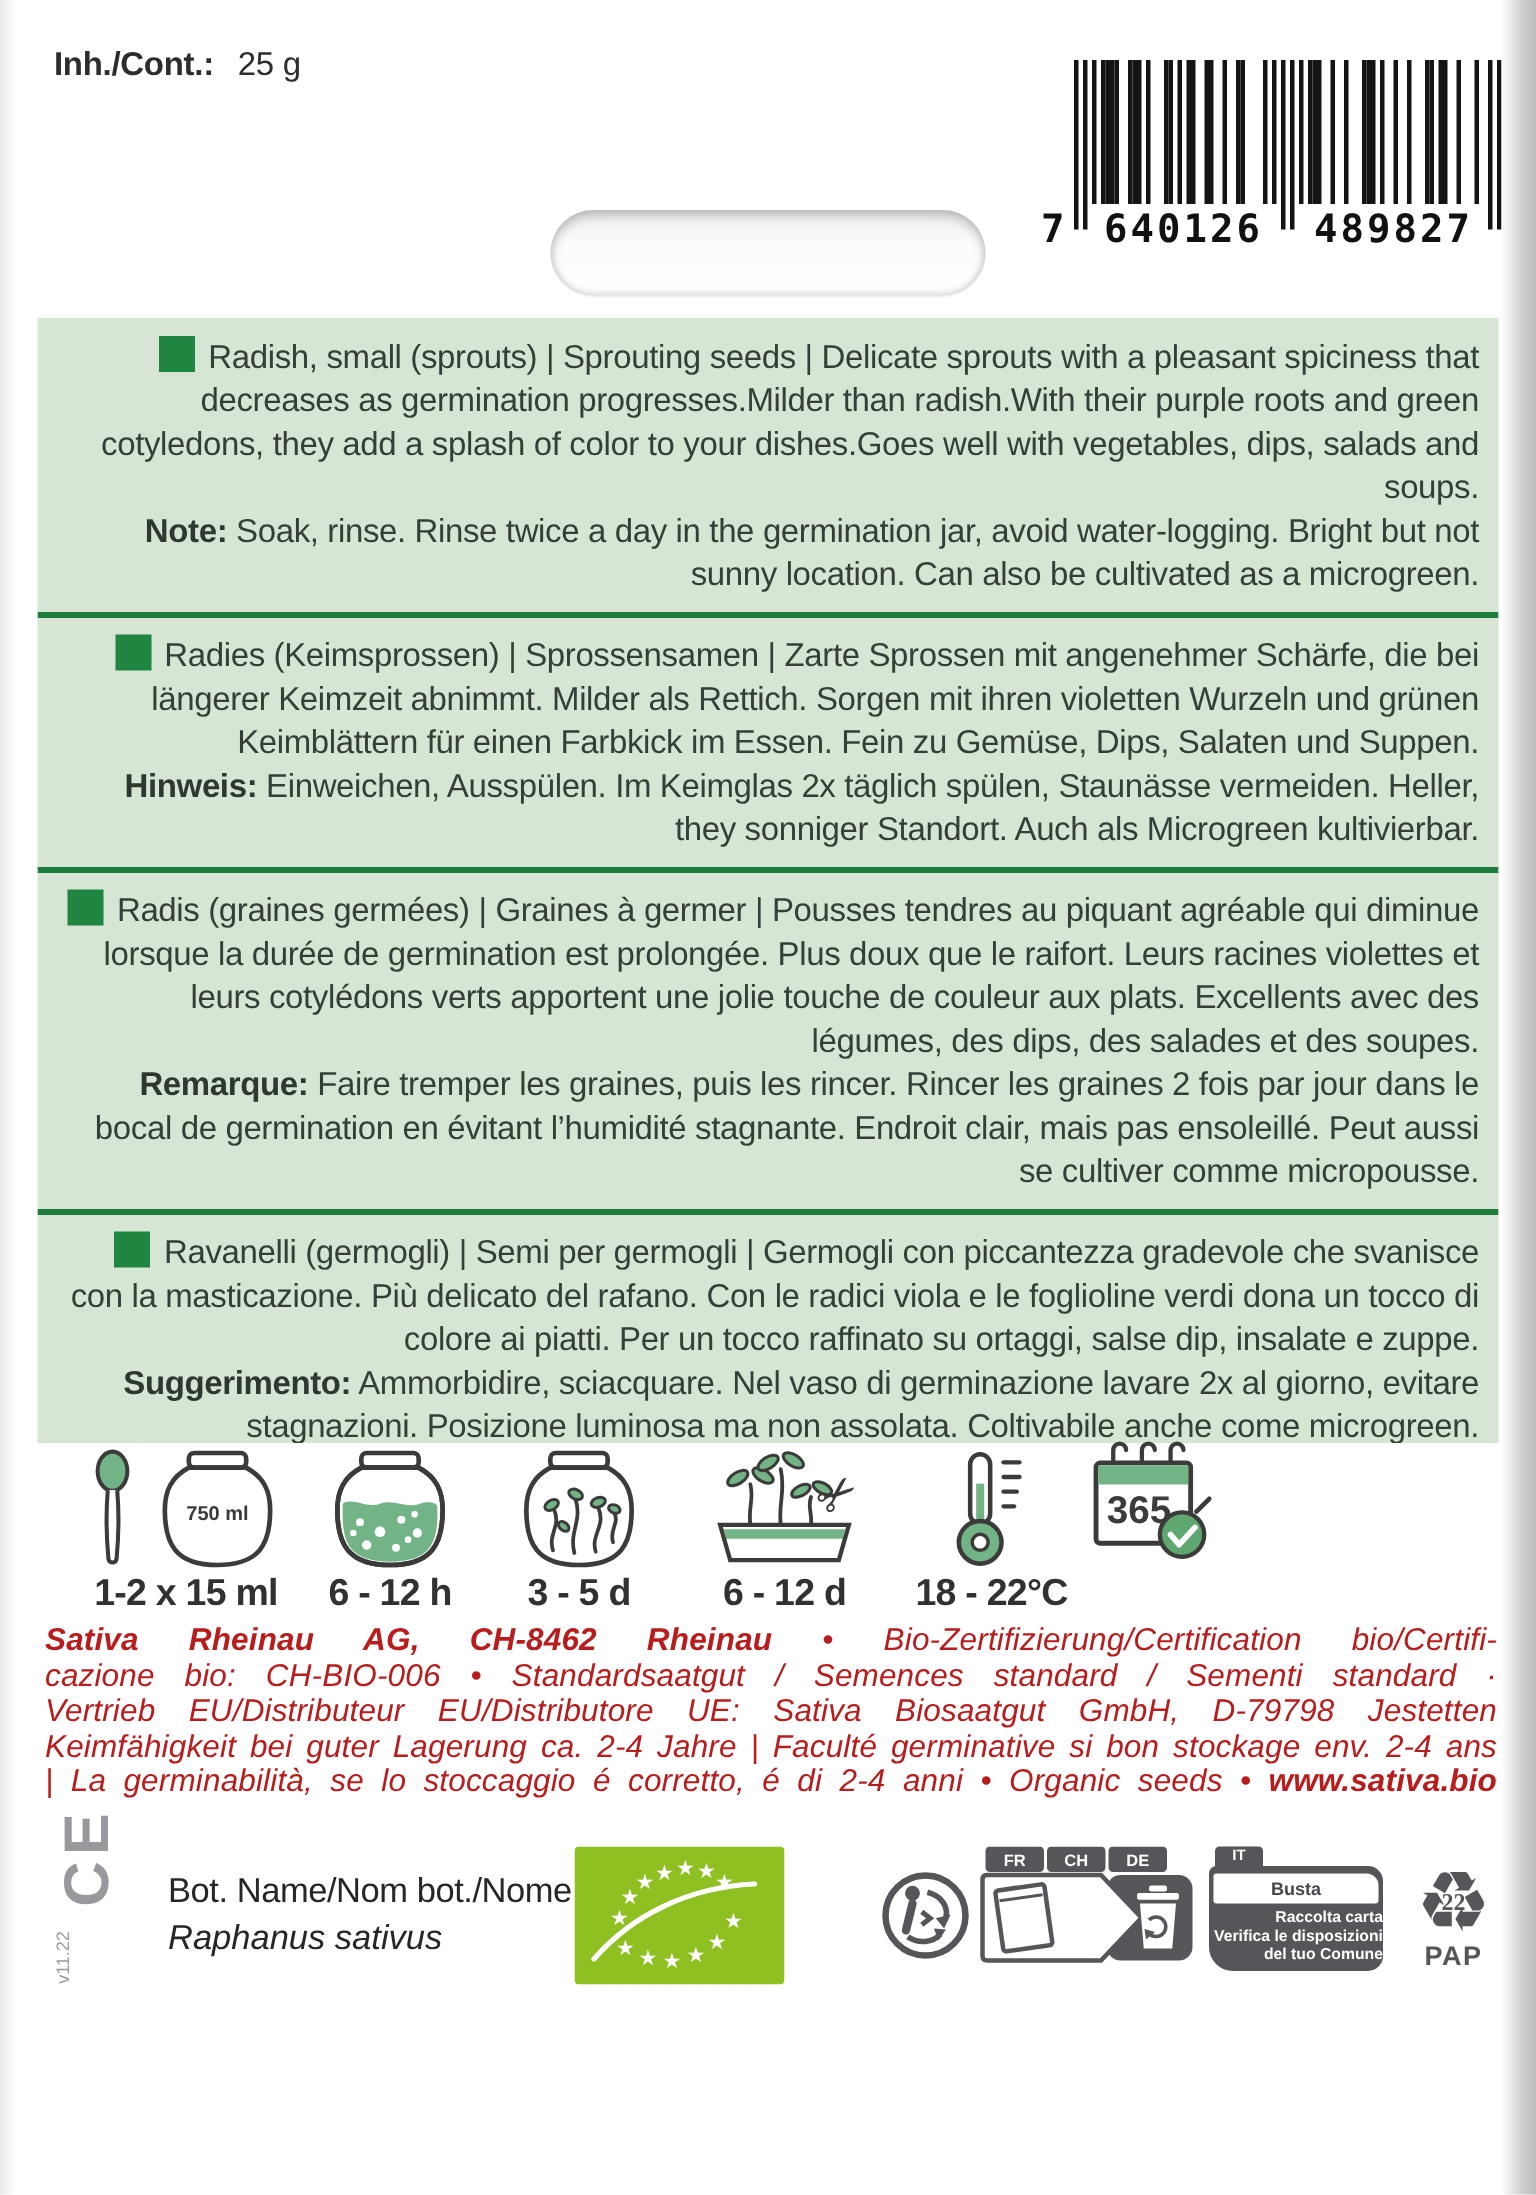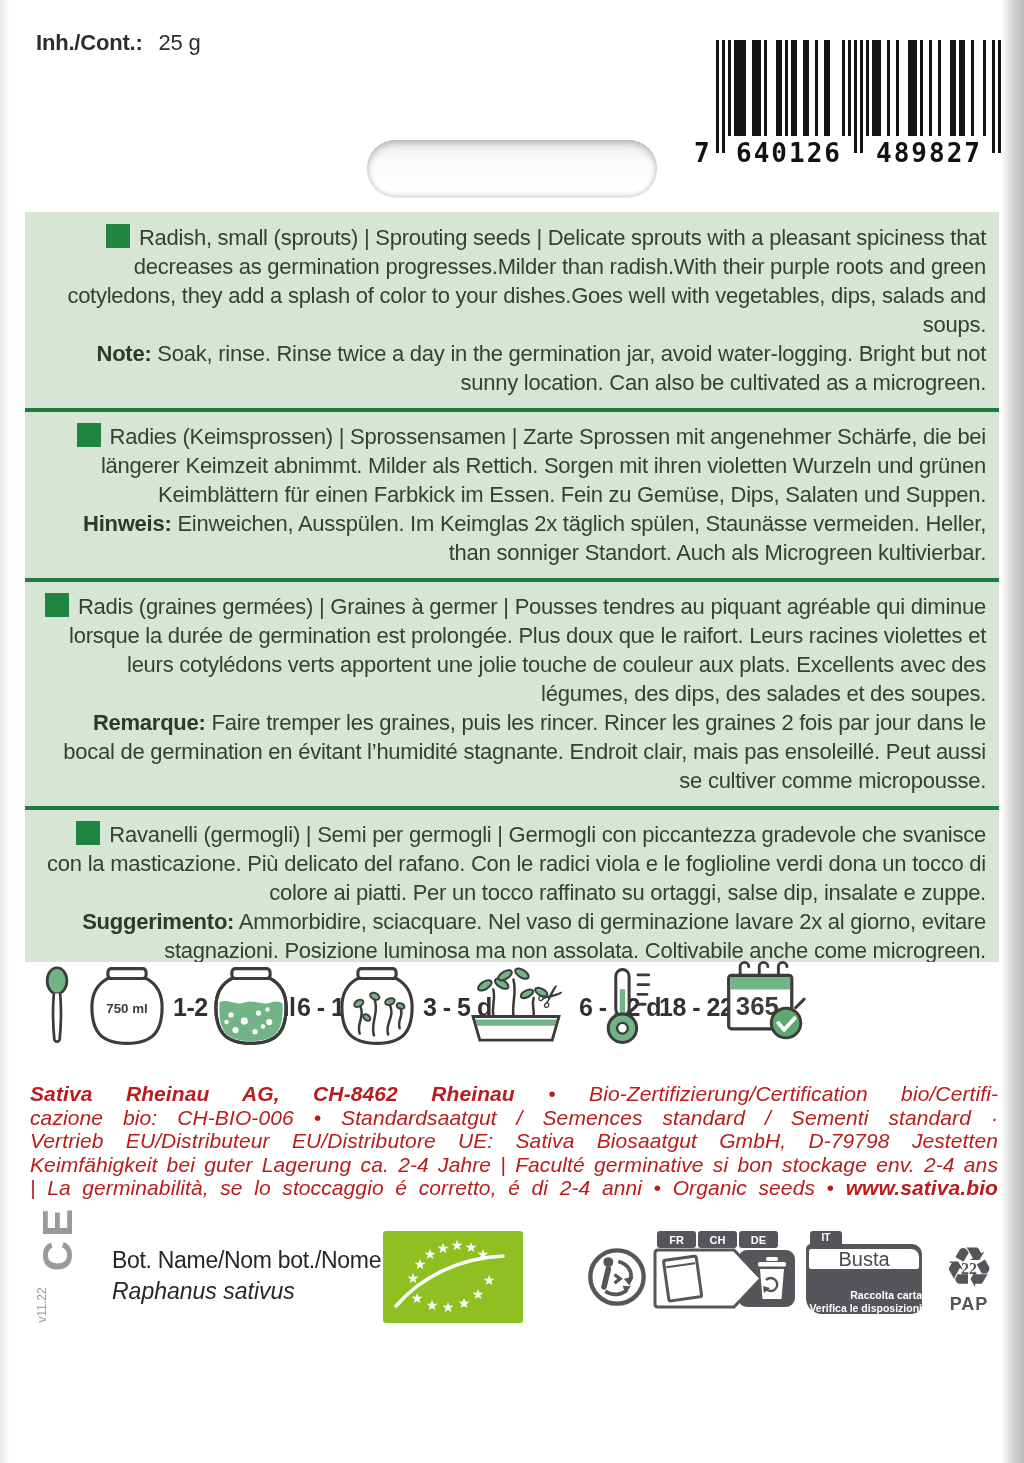--- a/index.html
+++ b/index.html
@@ -38,21 +38,21 @@
   .panel{left:25px;top:212px;width:974px;height:750px;background:#d7e5d4;
     box-sizing:border-box;padding:11px 13px 0 13px;overflow:hidden;}
   .panel .sep{height:4px;background:#1e7c3c;margin:11px -13px 10px -13px;}
   .sec{font-size:22px;line-height:29px;letter-spacing:-0.25px;color:#353f37;text-align:right;}
   .sec .bullet{display:inline-block;width:24px;height:24px;background:#1f8540;
     margin-right:9px;vertical-align:-3px;}
   .sec b{color:#2e3830;}
 
   
   .icons{left:25px;top:966px;width:974px;height:112px;}
-  .icong{position:absolute;display:flex;flex-direction:row;align-items:center;}
+  .icong{position:absolute;display:flex;flex-direction:column;align-items:center;}
   .icong .art{height:80px;display:flex;align-items:flex-end;gap:6px;}
   .icong .lbl{font-size:25px;font-weight:700;color:#313131;letter-spacing:-0.5px;margin-top:2px;white-space:nowrap;}
   .g1{left:14px;width:170px;} .g2{left:180px;width:110px;} .g3{left:306px;width:110px;}
   .g4{left:428px;width:140px;} .g5{left:576px;width:120px;} .g6{left:696px;width:92px;}
 
   
   .company{left:30px;top:1082px;width:968px;font-size:21px;line-height:23.5px;color:#b91c1c;font-style:italic;}
   .company .line{text-align:justify;text-align-last:justify;letter-spacing:0.1px;}
   .company b{font-weight:700;}
 
@@ -67,21 +67,21 @@
   .eulogo{left:383px;top:1231px;width:140px;height:92px;}
   .triman{left:586px;top:1246px;width:62px;height:62px;}
   .frchde{left:652px;top:1231px;width:145px;height:78px;}
   .frchde text{font-size:11px;font-weight:700;fill:#fff;text-anchor:middle;font-family:"Liberation Sans",sans-serif;}
 
   .busta{left:806px;top:1231px;width:116px;height:84px;padding-left:25px;}
   .busta-tab{position:absolute;left:4px;top:0;width:32px;height:14px;background:#54565a;
     color:#fff;font-size:10px;font-weight:700;text-align:center;line-height:14px;border-radius:3px 3px 0 0;}
   .busta-body{position:absolute;left:0;top:13px;width:116px;height:70px;background:#54565a;
     border-radius:5px 10px 10px 16px;}
-  .busta-band{margin:5px 3px 20px 3px;background:#fff;color:#46484c;font-size:20px;font-weight:400;
+  .busta-band{margin:5px 3px 3px 3px;background:#fff;color:#46484c;font-size:12px;font-weight:700;
     text-align:center;line-height:20px;border-radius:2px 8px 2px 2px;}
   .busta-line{color:#fff;font-size:10.5px;font-weight:700;line-height:12.5px;text-align:right;}
 
   .pap{left:938px;top:1240px;width:62px;text-align:center;color:#54565a;}
   .pap .tri{font-size:56px;line-height:56px;}
   .pap .num{position:absolute;left:0;top:20px;width:62px;text-align:center;
     font-size:16px;font-weight:700;font-family:Liberation Serif, serif;}
   .pap .lbl{font-size:18px;font-weight:700;letter-spacing:1px;margin-top:-2px;}
 </style>
 </head>
@@ -150,21 +150,21 @@
 <div class="abs hanghole"></div>
 
 <div class="abs panel">
   <div class="sec">
     <div><span class="bullet"></span><span>Radish, small (sprouts) | Sprouting seeds | Delicate sprouts with a pleasant spiciness that decreases as germination progresses.Milder than radish.With their purple roots and green cotyledons, they add a splash of color to your dishes.Goes well with vegetables, dips, salads and soups.</span></div>
     <div><b>Note:</b><span> Soak, rinse. Rinse twice a day in the germination jar, avoid water-logging. Bright but not sunny location. Can also be cultivated as a microgreen.</span></div>
   </div>
   <div class="sep"></div>
   <div class="sec">
     <div><span class="bullet"></span><span>Radies (Keimsprossen) | Sprossensamen | Zarte Sprossen mit angenehmer Schärfe, die bei längerer Keimzeit abnimmt. Milder als Rettich. Sorgen mit ihren violetten Wurzeln und grünen Keimblättern für einen Farbkick im Essen. Fein zu Gemüse, Dips, Salaten und Suppen.</span></div>
-    <div><b>Hinweis:</b><span> Einweichen, Ausspülen. Im Keimglas 2x täglich spülen, Staunässe vermeiden. Heller, than sonniger Standort. Auch als Microgreen kultivierbar.</span></div>
+    <div><b>Hinweis:</b><span> Einweichen, Ausspülen. Im Keimglas 2x täglich spülen, Staunässe vermeiden. Heller, they sonniger Standort. Auch als Microgreen kultivierbar.</span></div>
   </div>
   <div class="sep"></div>
   <div class="sec">
     <div><span class="bullet"></span><span>Radis (graines germées) | Graines à germer | Pousses tendres au piquant agréable qui diminue lorsque la durée de germination est prolongée. Plus doux que le raifort. Leurs racines violettes et leurs cotylédons verts apportent une jolie touche de couleur aux plats. Excellents avec des légumes, des dips, des salades et des soupes.</span></div>
     <div><b>Remarque:</b><span> Faire tremper les graines, puis les rincer. Rincer les graines 2 fois par jour dans le bocal de germination en évitant l’humidité stagnante. Endroit clair, mais pas ensoleillé. Peut aussi se cultiver comme micropousse.</span></div>
   </div>
   <div class="sep"></div>
   <div class="sec">
     <div><span class="bullet"></span><span>Ravanelli (germogli) | Semi per germogli | Germogli con piccantezza gradevole che svanisce con la masticazione. Più delicato del rafano. Con le radici viola e le foglioline verdi dona un tocco di colore ai piatti. Per un tocco raffinato su ortaggi, salse dip, insalate e zuppe.</span></div>
     <div><b>Suggerimento:</b><span> Ammorbidire, sciacquare. Nel vaso di germinazione lavare 2x al giorno, evitare stagnazioni. Posizione luminosa ma non assolata. Coltivabile anche come microgreen.</span></div>

